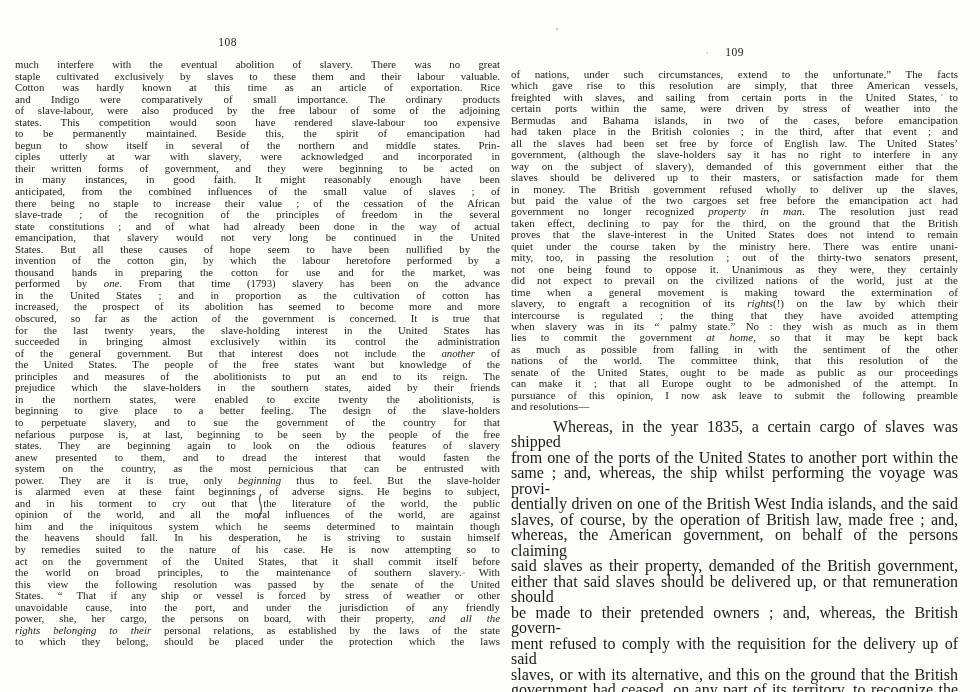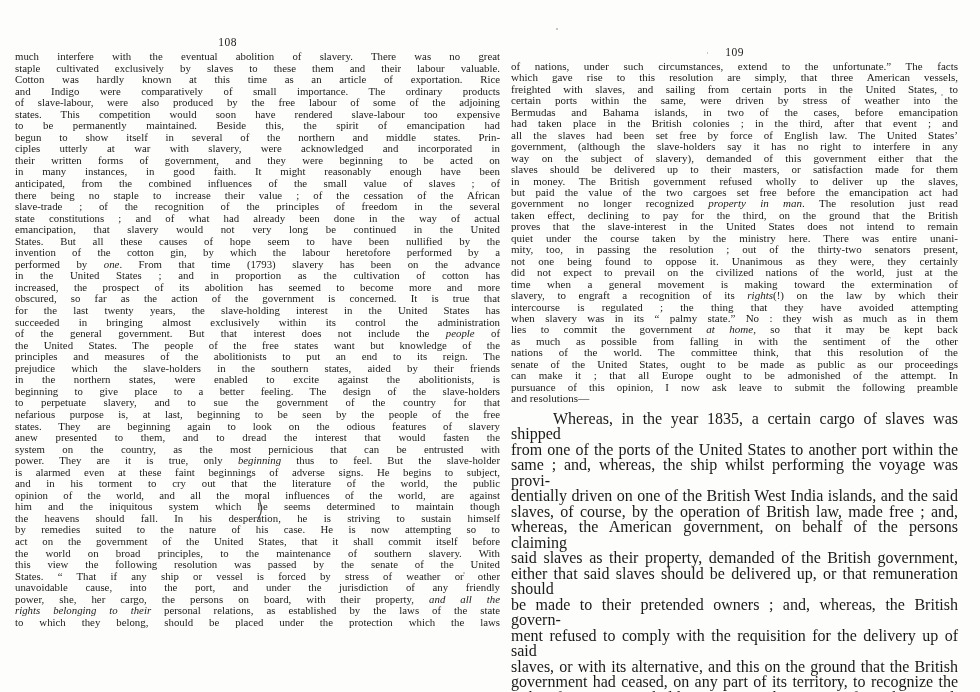--- a/index.html
+++ b/index.html
@@ -17,21 +17,21 @@
 
   .page-number {
     font-size: 11.5px;
     line-height: 13px;
     text-align: center;
     letter-spacing: 0.5px;
     color: #22221f;
   }
   #left-col .page-number { transform: translateX(-30px); }
 
-  .page-text { margin-top: 2px; }
+  .page-text { margin-top: 10px; }
 
   #left-body  { font-size: 10.8px; line-height: 11.55px; }
   #right-body { font-size: 11px; line-height: 11.45px; }
   #preamble   { font-size: 16px; line-height: 15.5px; margin-top: 6px; }
 
   .line {
     text-align: justify;
     text-align-last: justify;
     word-spacing: 0.02em;
   }
@@ -71,31 +71,32 @@
       <div class="line">ciples utterly at war with slavery, were acknowledged and incorporated in</div>
       <div class="line">their written forms of government, and they were beginning to be acted on</div>
       <div class="line">in many instances, in good faith.  It might reasonably enough have been</div>
       <div class="line">anticipated, from the combined influences of the small value of slaves ; of</div>
       <div class="line">there being no staple to increase their value ; of the cessation of the African</div>
       <div class="line">slave-trade ; of the recognition of the principles of freedom in the several</div>
       <div class="line">state constitutions ; and of what had already been done in the way of actual</div>
       <div class="line">emancipation, that slavery would not very long be continued in the United</div>
       <div class="line">States.  But all these causes of hope seem to have been nullified by the</div>
       <div class="line">invention of the cotton gin, by which the labour heretofore performed by a</div>
+      <div class="line">thousand hands in preparing the cotton for use and for the market, was</div>
       <div class="line">performed by <i>one</i>.  From that time (1793) slavery has been on the advance</div>
       <div class="line">in the United States ; and in proportion as the cultivation of cotton has</div>
       <div class="line">increased, the prospect of its abolition has seemed to become more and more</div>
       <div class="line">obscured, so far as the action of the government is concerned.  It is true that</div>
       <div class="line">for the last twenty years, the slave-holding interest in the United States has</div>
       <div class="line">succeeded in bringing almost exclusively within its control the administration</div>
-      <div class="line">of the general government.  But that interest does not include the <i>people</i> of</div>
+      <div class="line">of the general government.  But that interest does not include the <i>another</i> of</div>
       <div class="line">the United States.  The people of the free states want but knowledge of the</div>
       <div class="line">principles and measures of the abolitionists to put an end to its reign.  The</div>
       <div class="line">prejudice which the slave-holders in the southern states, aided by their friends</div>
-      <div class="line">in the northern states, were enabled to excite against the abolitionists, is</div>
+      <div class="line">in the northern states, were enabled to excite twenty the abolitionists, is</div>
       <div class="line">beginning to give place to a better feeling.  The design of the slave-holders</div>
       <div class="line">to perpetuate slavery, and to sue the government of the country for that</div>
       <div class="line">nefarious purpose is, at last, beginning to be seen by the people of the free</div>
       <div class="line">states.  They are beginning again to look on the odious features of slavery</div>
       <div class="line">anew presented to them, and to dread the interest that would fasten the</div>
       <div class="line">system on the country, as the most pernicious that can be entrusted with</div>
       <div class="line">power.  They are it is true, only <i>beginning</i> thus to feel.  But the slave-holder</div>
       <div class="line">is alarmed even at these faint beginnings of adverse signs.  He begins to subject,</div>
       <div class="line">and in his torment to cry out that the literature of the world, the public</div>
       <div class="line">opinion of the world, and all the moral influences of the world, are against</div>

